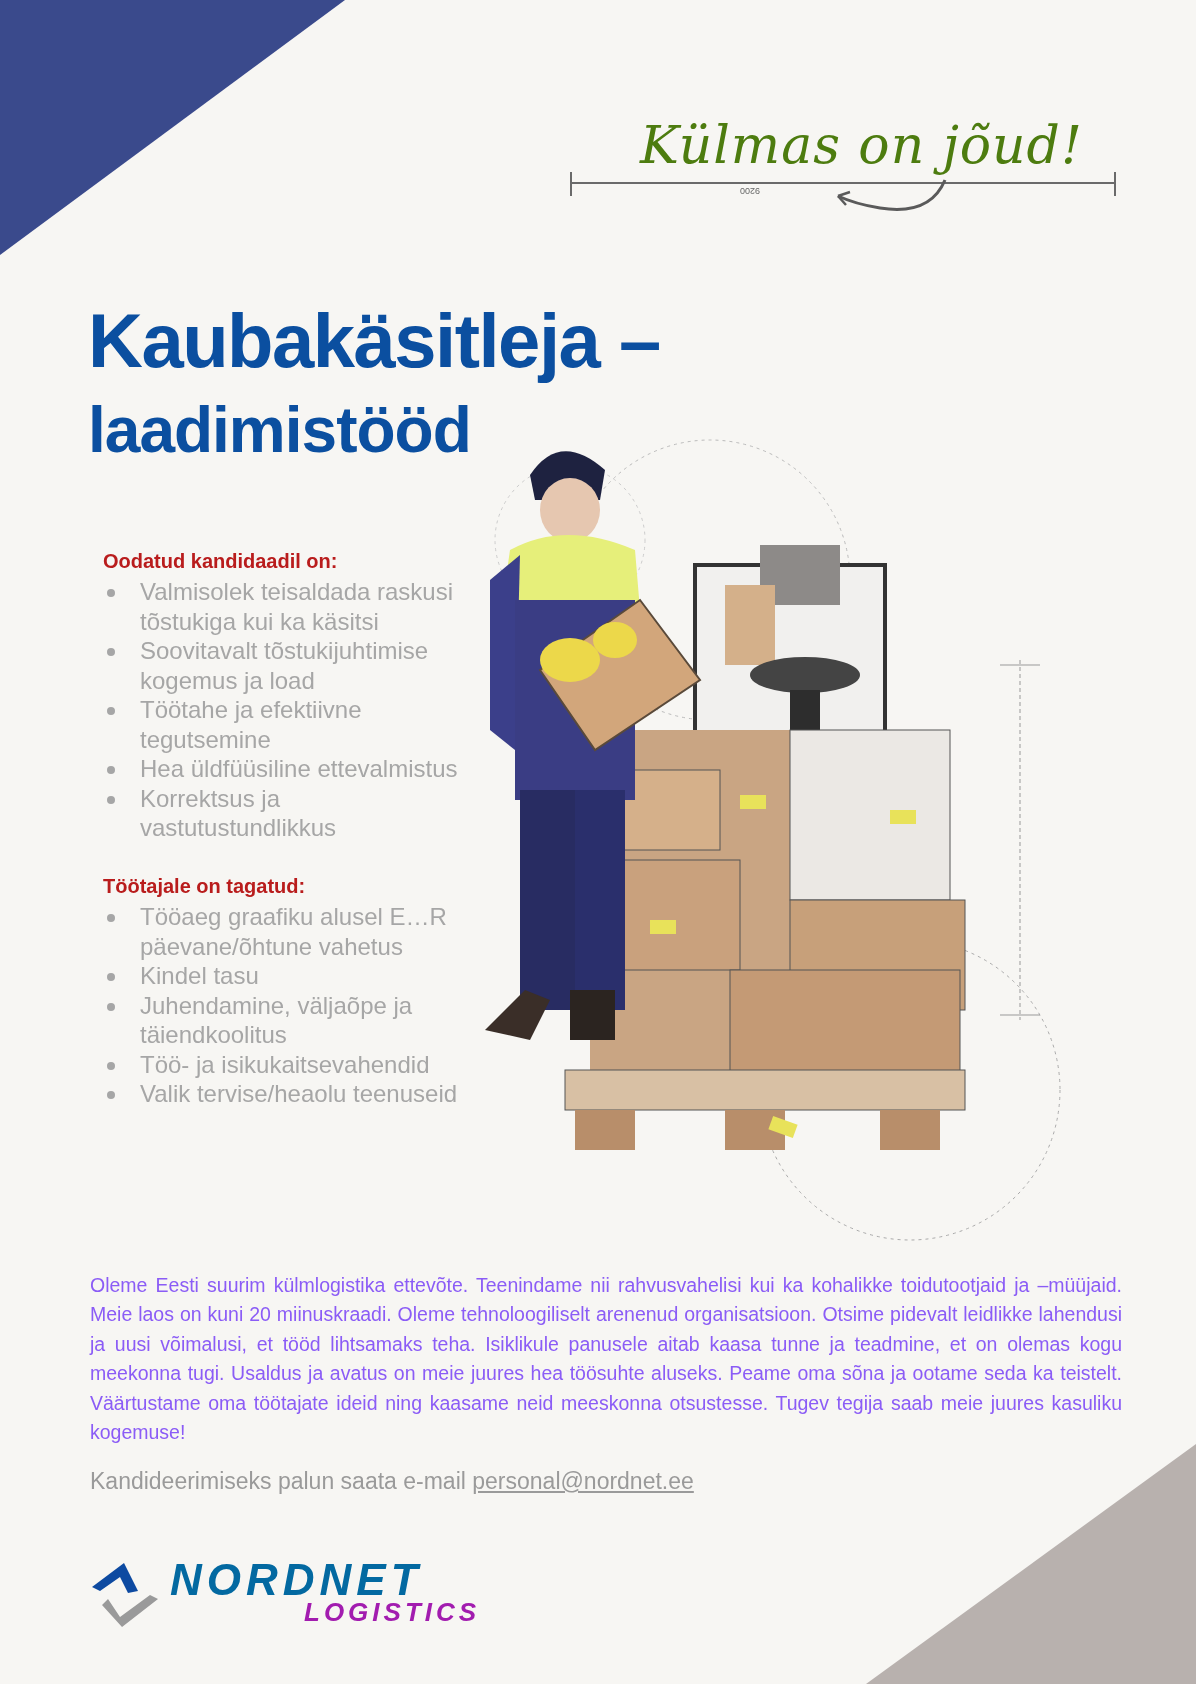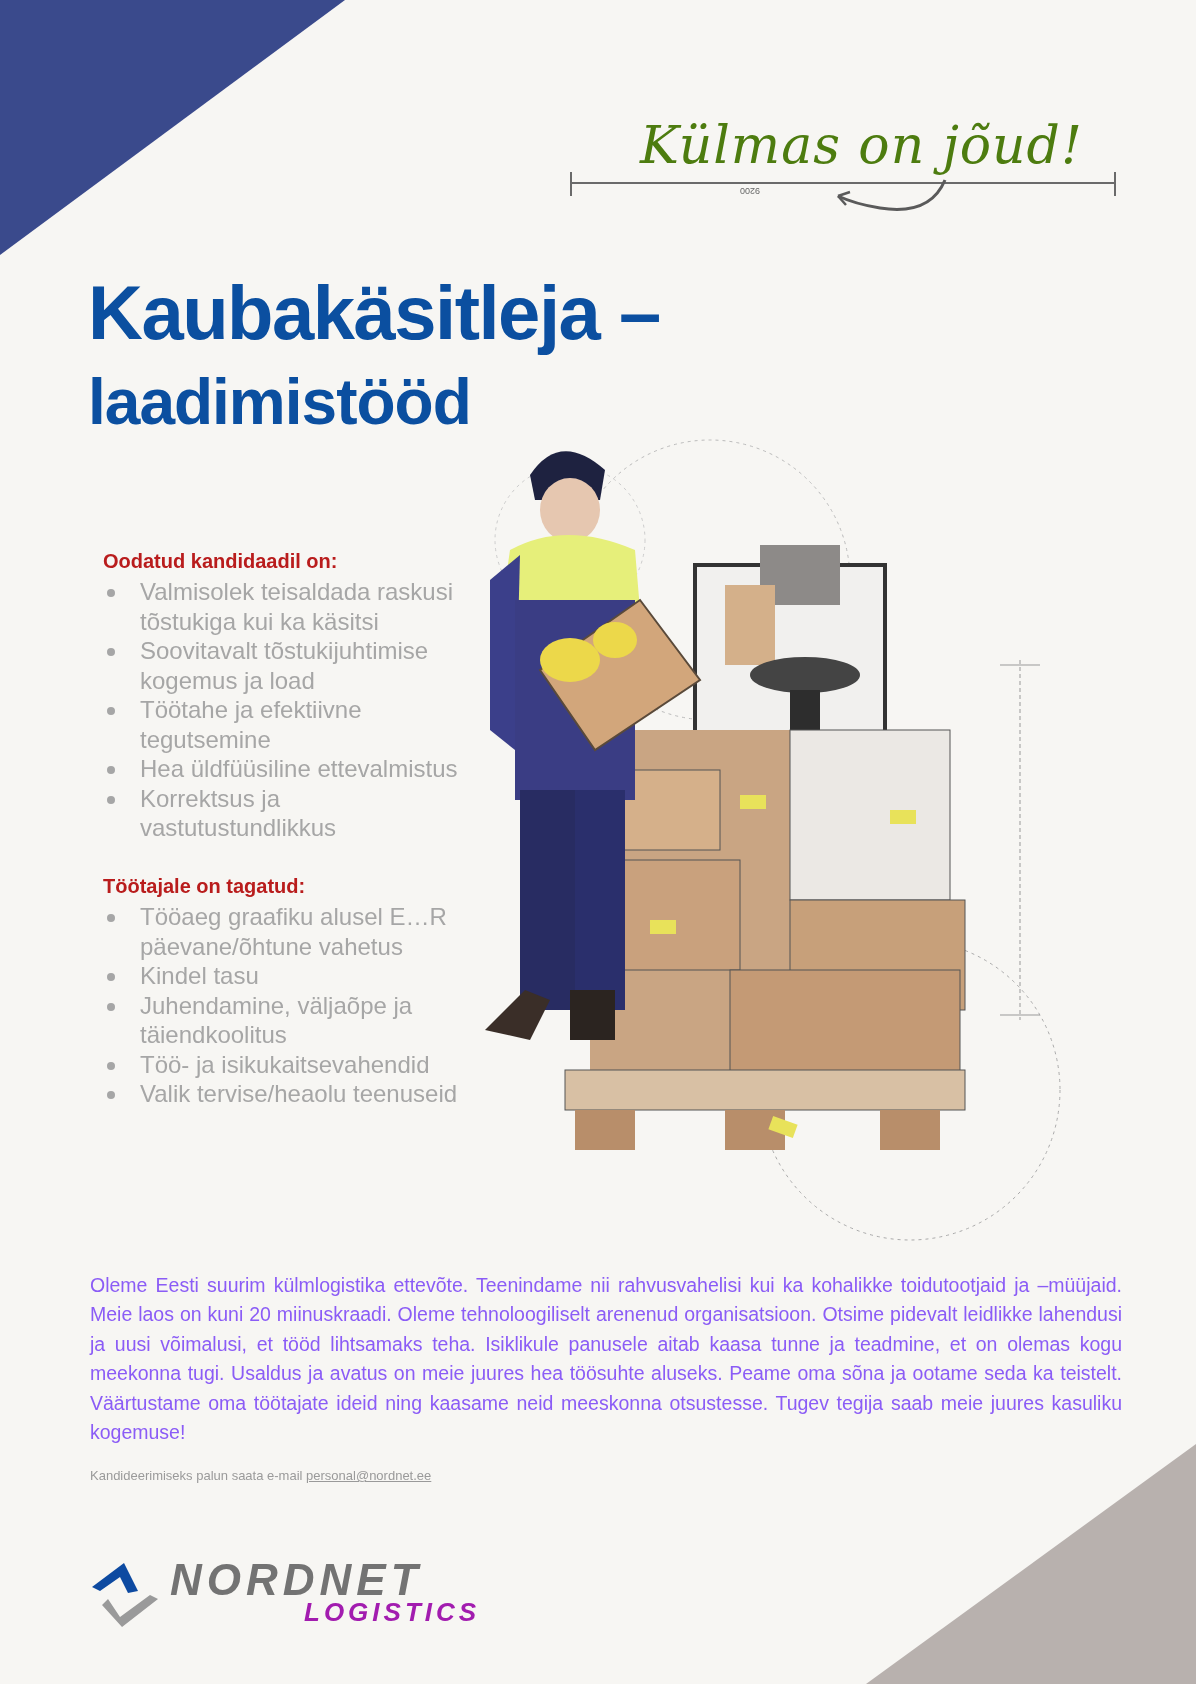--- a/index.html
+++ b/index.html
@@ -27,21 +27,21 @@
     font-size: 52px; color: #4d7c0f; letter-spacing: 1px;
   }
   .slogan-line { position: absolute; left: -60px; top: 72px; width: 545px; height: 2px; background: #6a6a6a; }
   .slogan-tick { position: absolute; top: 62px; width: 2px; height: 24px; background: #6a6a6a; }
   .slogan-dim { position: absolute; left: 110px; top: 76px; font-size: 9px; color: #666; transform: rotate(180deg); }
 
   .title {
     position: absolute; left: 88px; top: 270px;
     color: #0b4fa0; font-weight: bold; line-height: 1.12;
   }
-  .title-line1 { font-size: 76px; letter-spacing: -1.5px; display: block; }
+  .title-line1 { font-size: 76px; letter-spacing: -1.5px; display: block; margin-top: 28px; }
   .title-line2 { font-size: 64px; letter-spacing: -1px; display: block; margin-top: 12px; }
 
   .illustration {
     position: absolute; left: 470px; top: 430px; width: 630px; height: 820px;
   }
 
   .section { position: absolute; left: 103px; }
   .section-head {
     color: #b91c1c; font-weight: bold; font-size: 20px; margin-bottom: 4px;
   }
@@ -55,28 +55,28 @@
     width: 8px; height: 8px; border-radius: 50%; background: #a6a6a6;
   }
   .sec1 { top: 550px; }
   .sec2 { top: 875px; }
 
   .about {
     position: absolute; left: 90px; top: 1251px; width: 1032px;
     color: #8b5cf6; font-size: 19.5px; line-height: 29.5px; text-align: justify;
   }
   .apply {
-    position: absolute; left: 90px; top: 1468px; color: #9a9a9a; font-size: 13px;
+    position: absolute; left: 90px; top: 1468px; color: #9a9a9a; font-size: 23px;
   }
   .apply a { color: #9a9a9a; text-decoration: underline; }
 
   .logo { position: absolute; left: 90px; top: 1555px; width: 460px; height: 75px; }
   .logo-name {
     position: absolute; left: 80px; top: 0px; font-size: 44px; font-weight: bold;
-    font-style: italic; color: #737373; letter-spacing: 5px;
+    font-style: italic; color: #0369a1; letter-spacing: 5px;
   }
   .logo-sub {
     position: absolute; left: 214px; top: 42px; font-size: 26px; font-weight: bold;
     font-style: italic; color: #a21caf; letter-spacing: 4px;
   }
 </style>
 </head>
 <body>
 
 <div class="corner-tl"></div>

